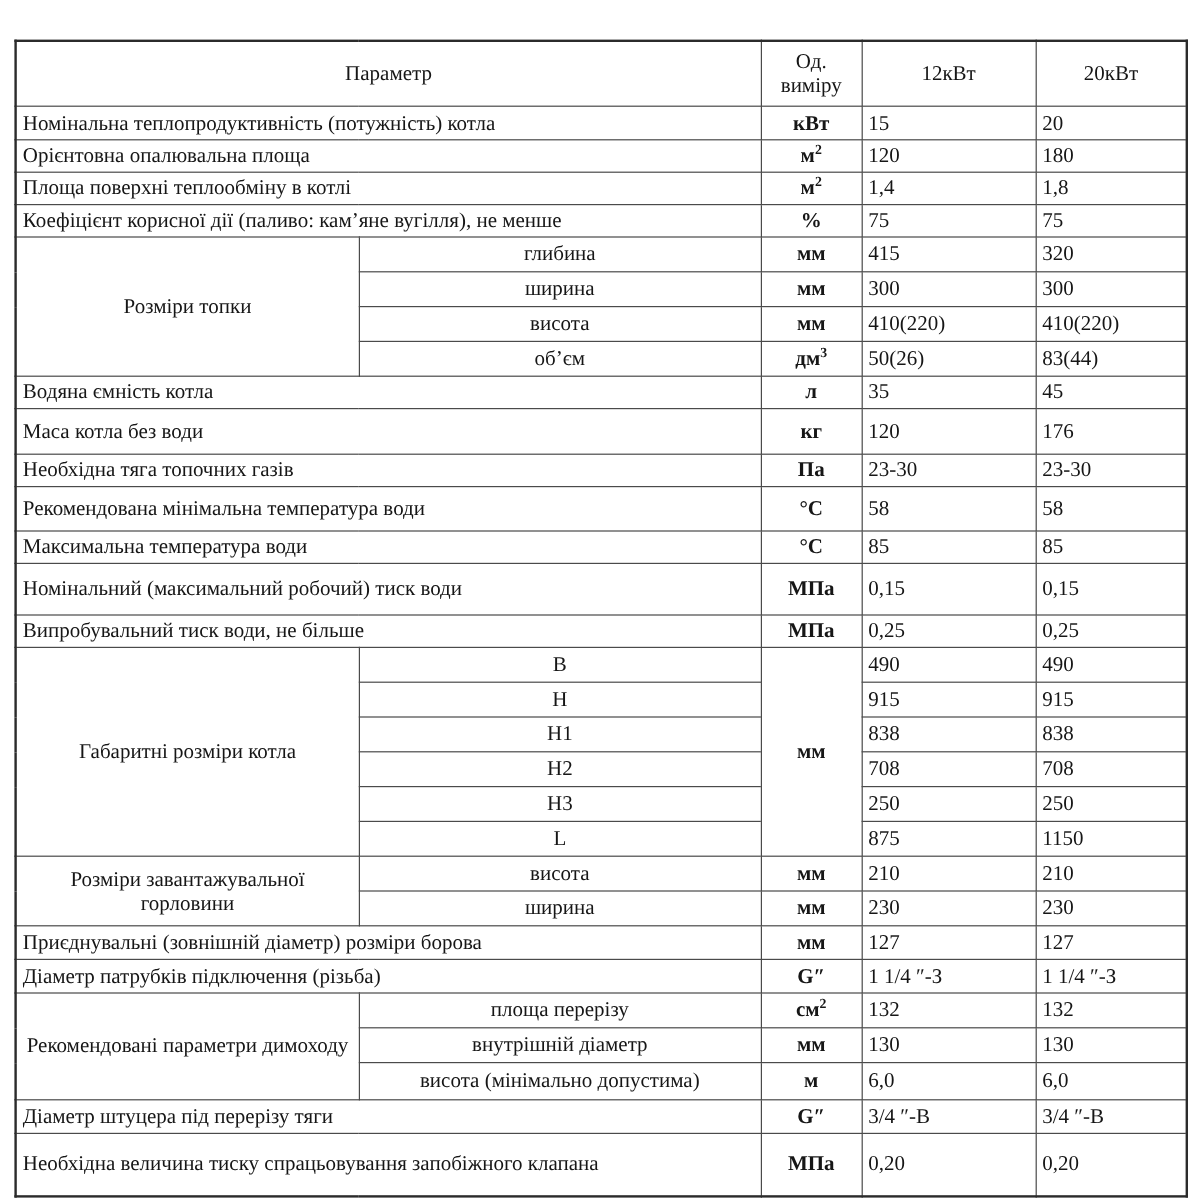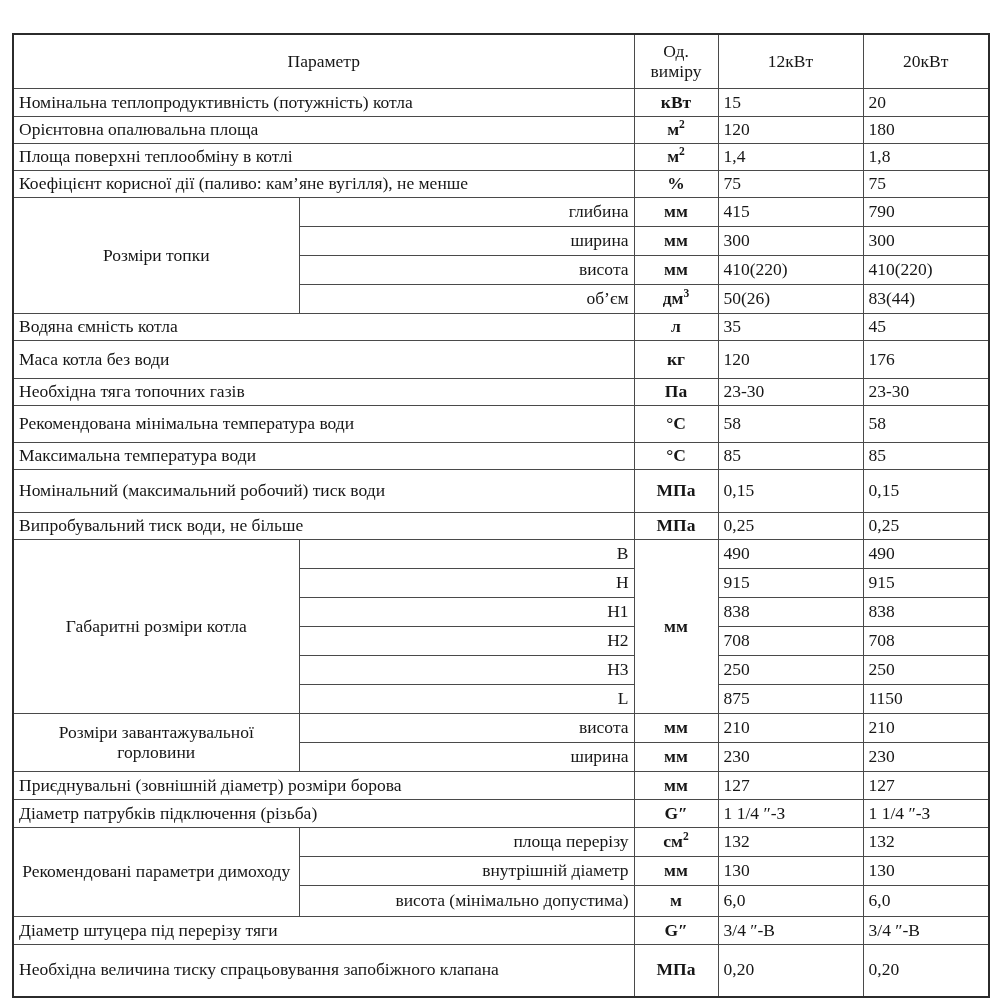--- a/index.html
+++ b/index.html
@@ -57,21 +57,21 @@
     vertical-align: middle;
     color: #161616;
   }
 
   
   table.spec {
     border: 2px solid #2b2b2b;
   }
 
   .c-param   { text-align: left;   padding-left: 8px; }
-  .c-sub     { text-align: right;   padding-left: 9px; }
+  .c-sub     { text-align: center;   padding-left: 9px; }
   .c-unit    { text-align: center; font-weight: bold; font-size: 16.5px; }
   .c-val     { text-align: left; }
 
   .hdr {
     text-align: center;
     font-size: 19px;
     padding-top: 4px;
     padding-bottom: 4px;
   }
   .hdr-unit { font-size: 18px; line-height: 1.16; }
@@ -135,21 +135,21 @@
         <td class="c-unit">%</td>
         <td class="c-val">75</td>
         <td class="c-val">75</td>
       </tr>
 
       <tr style="height:29px">
         <td class="rowlabel" rowspan="4">Розміри топки</td>
         <td class="c-sub">глибина</td>
         <td class="c-unit">мм</td>
         <td class="c-val">415</td>
-        <td class="c-val">790</td>
+        <td class="c-val">320</td>
       </tr>
       <tr style="height:29px">
         <td class="c-sub">ширина</td>
         <td class="c-unit">мм</td>
         <td class="c-val">300</td>
         <td class="c-val">300</td>
       </tr>
       <tr style="height:29px">
         <td class="c-sub">висота</td>
         <td class="c-unit">мм</td>

